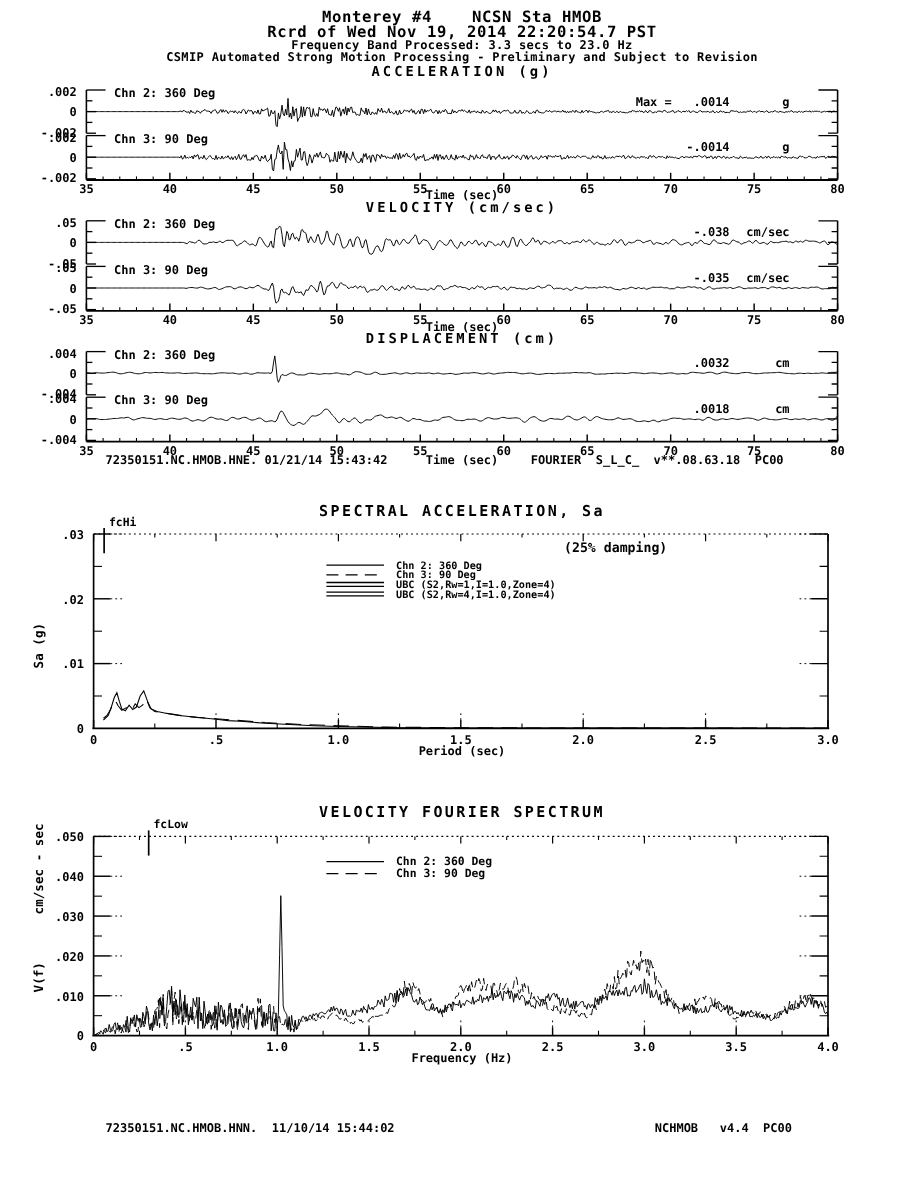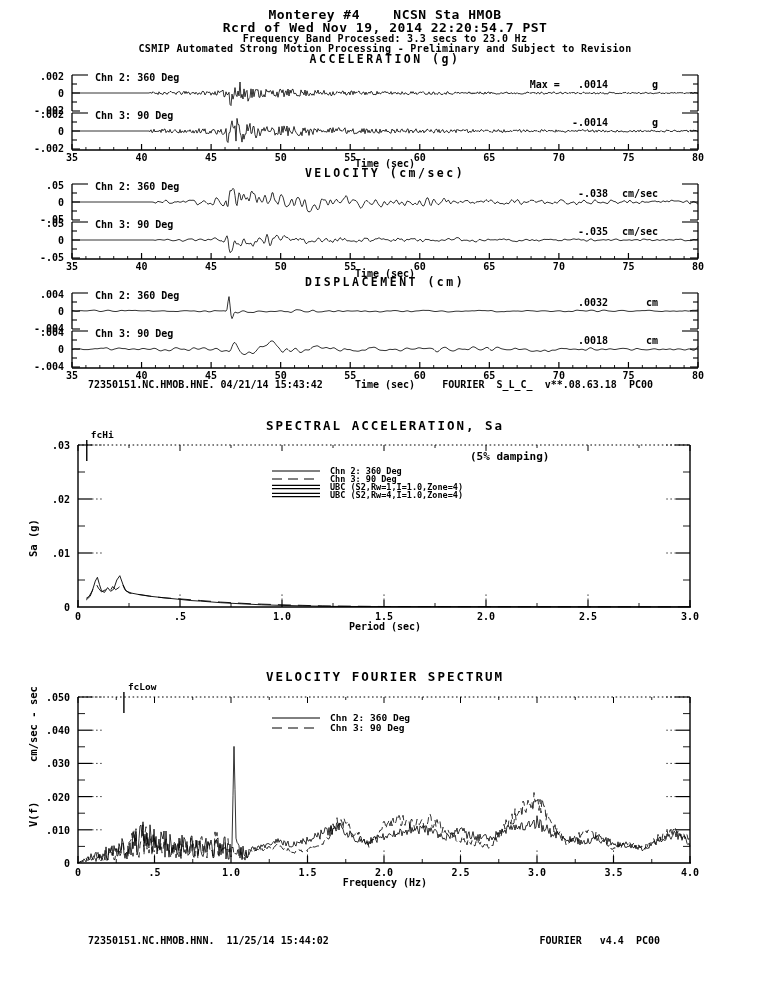--- a/index.html
+++ b/index.html
@@ -491,29 +491,29 @@
   <div class="abs ctr h10" style="top:44px">CSMIP Automated Strong Motion Processing - Preliminary and Subject to Revision</div>
 
   <div class="abs ctr t11" style="top:54px">ACCELERATION (g)</div>
   <div class="abs ctr f10" style="top:159px">Time (sec)</div>
 
   <div class="abs ctr t11" style="top:168px">VELOCITY (cm/sec)</div>
   <div class="abs ctr f10" style="top:269px">Time (sec)</div>
 
   <div class="abs ctr t11" style="top:277px">DISPLACEMENT (cm)</div>
 
-  <div class="abs f10" style="top:380px;left:88px">72350151.NC.HMOB.HNE. 04/21/14 15:43:42</div>
+  <div class="abs f10" style="top:380px;left:88px">72350151.NC.HMOB.HNE. 01/21/14 15:43:42</div>
   <div class="abs ctr f10" style="top:380px">Time (sec)</div>
   <div class="abs f10" style="top:380px;right:105px">FOURIER  S_L_C_  v**.08.63.18  PC00</div>
 
   <div class="abs ctr t12" style="top:420px">SPECTRAL ACCELERATION, Sa</div>
-  <div class="abs h11" style="top:451px;left:470px">(5% damping)</div>
+  <div class="abs h11" style="top:451px;left:470px">(25% damping)</div>
   <div class="abs rot" style="top:557px;left:28px">Sa (g)</div>
   <div class="abs ctr f10" style="top:622px">Period (sec)</div>
 
   <div class="abs ctr t12" style="top:671px">VELOCITY FOURIER SPECTRUM</div>
   <div class="abs rot" style="top:762px;left:28px">cm/sec - sec</div>
   <div class="abs rot" style="top:827px;left:28px">V(f)</div>
   <div class="abs ctr f10" style="top:878px">Frequency (Hz)</div>
 
-  <div class="abs f10" style="top:936px;left:88px">72350151.NC.HMOB.HNN.  11/25/14 15:44:02</div>
-  <div class="abs f10" style="top:936px;right:98px">FOURIER   v4.4  PC00</div>
+  <div class="abs f10" style="top:936px;left:88px">72350151.NC.HMOB.HNN.  11/10/14 15:44:02</div>
+  <div class="abs f10" style="top:936px;right:98px">NCHMOB   v4.4  PC00</div>
 </div>
 
 </body></html>

